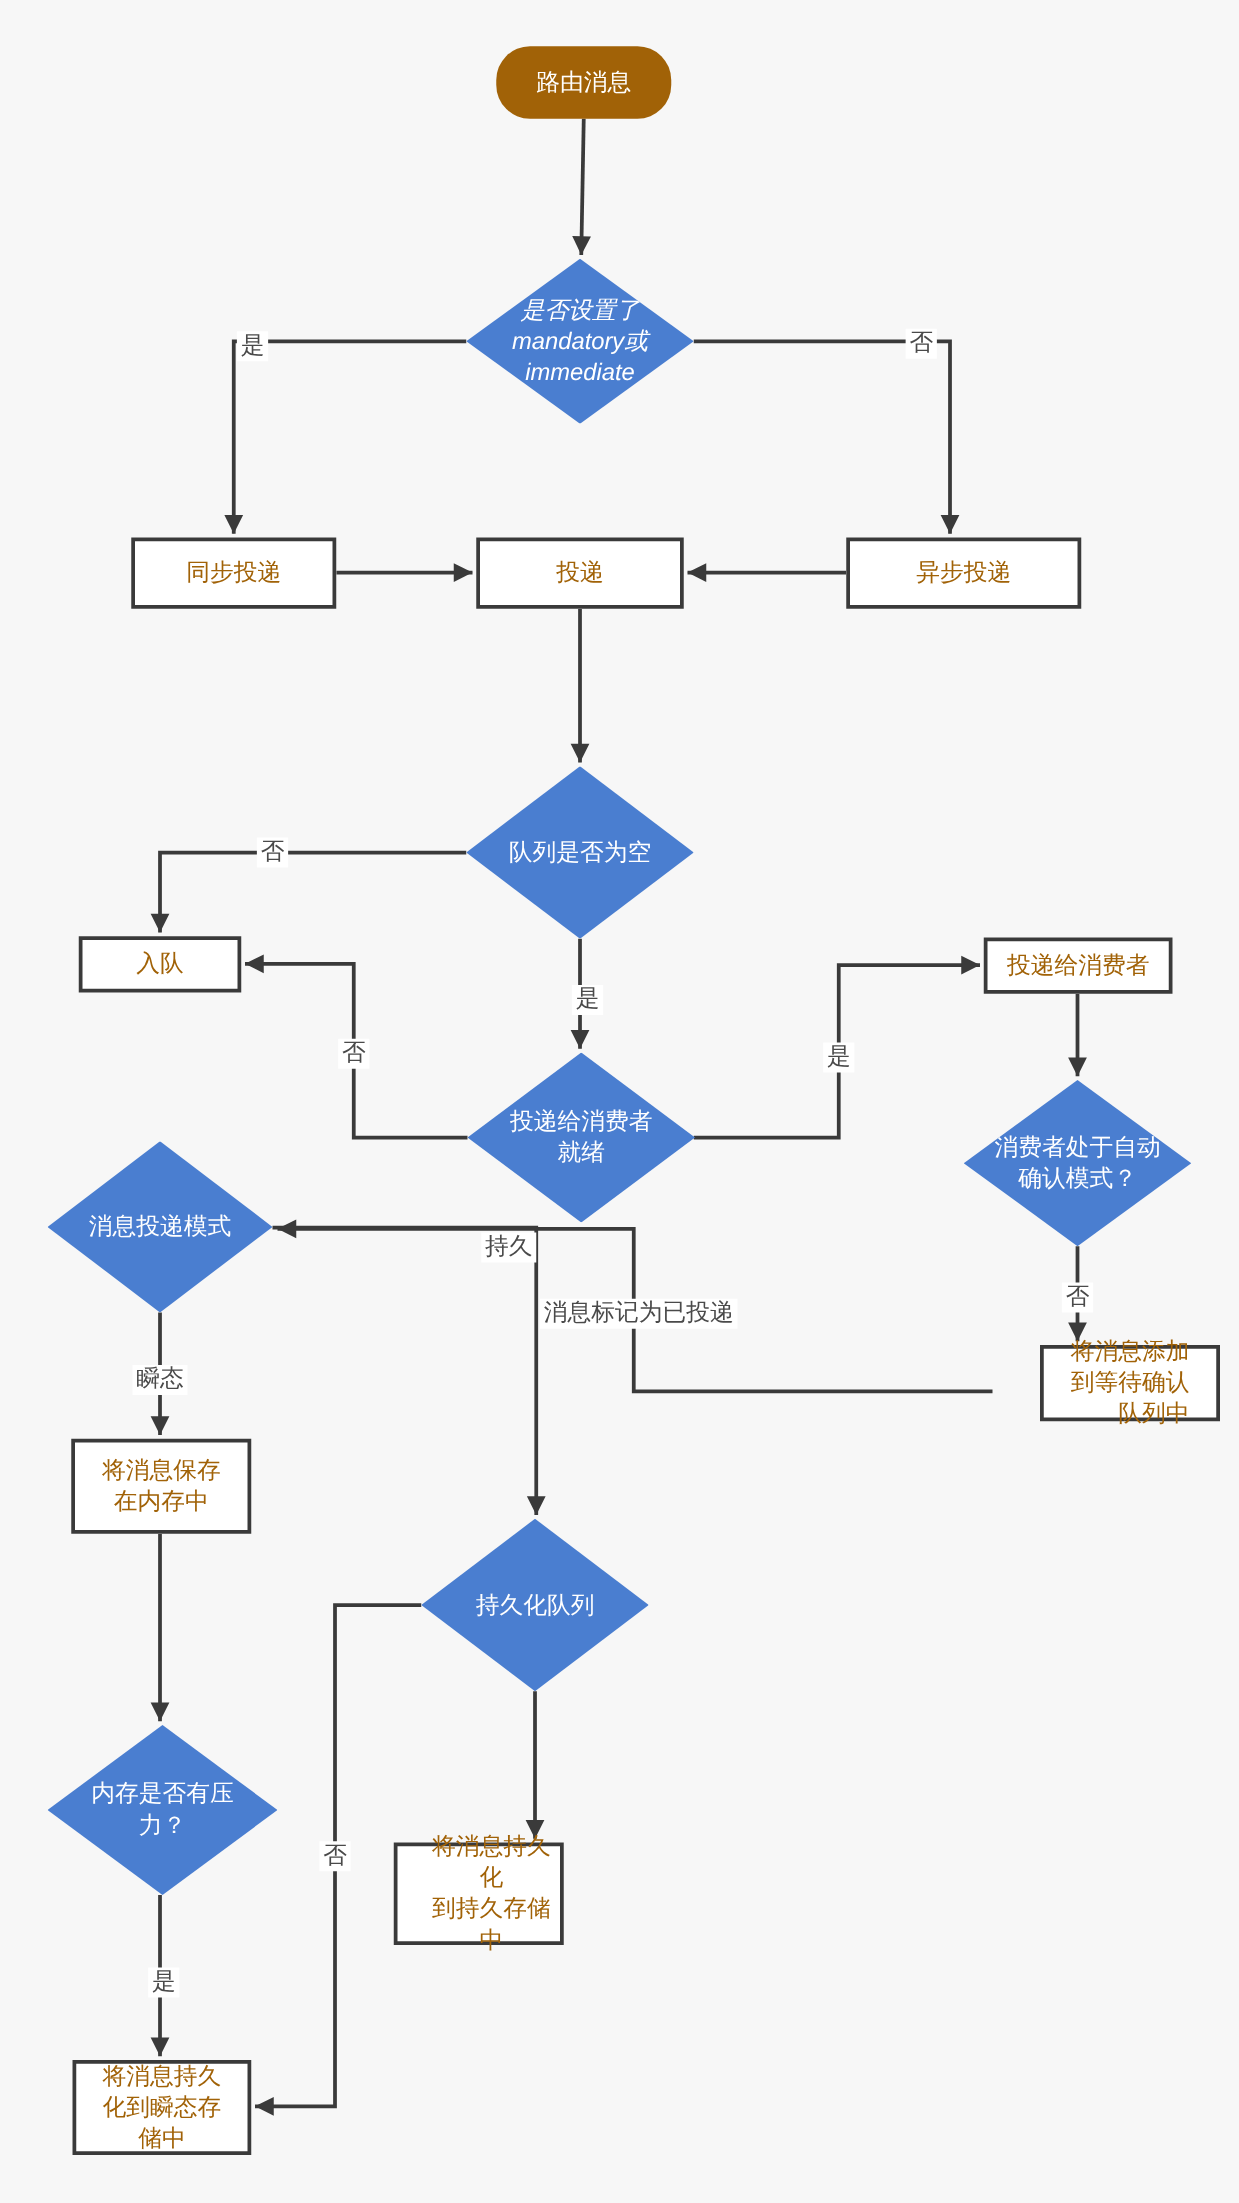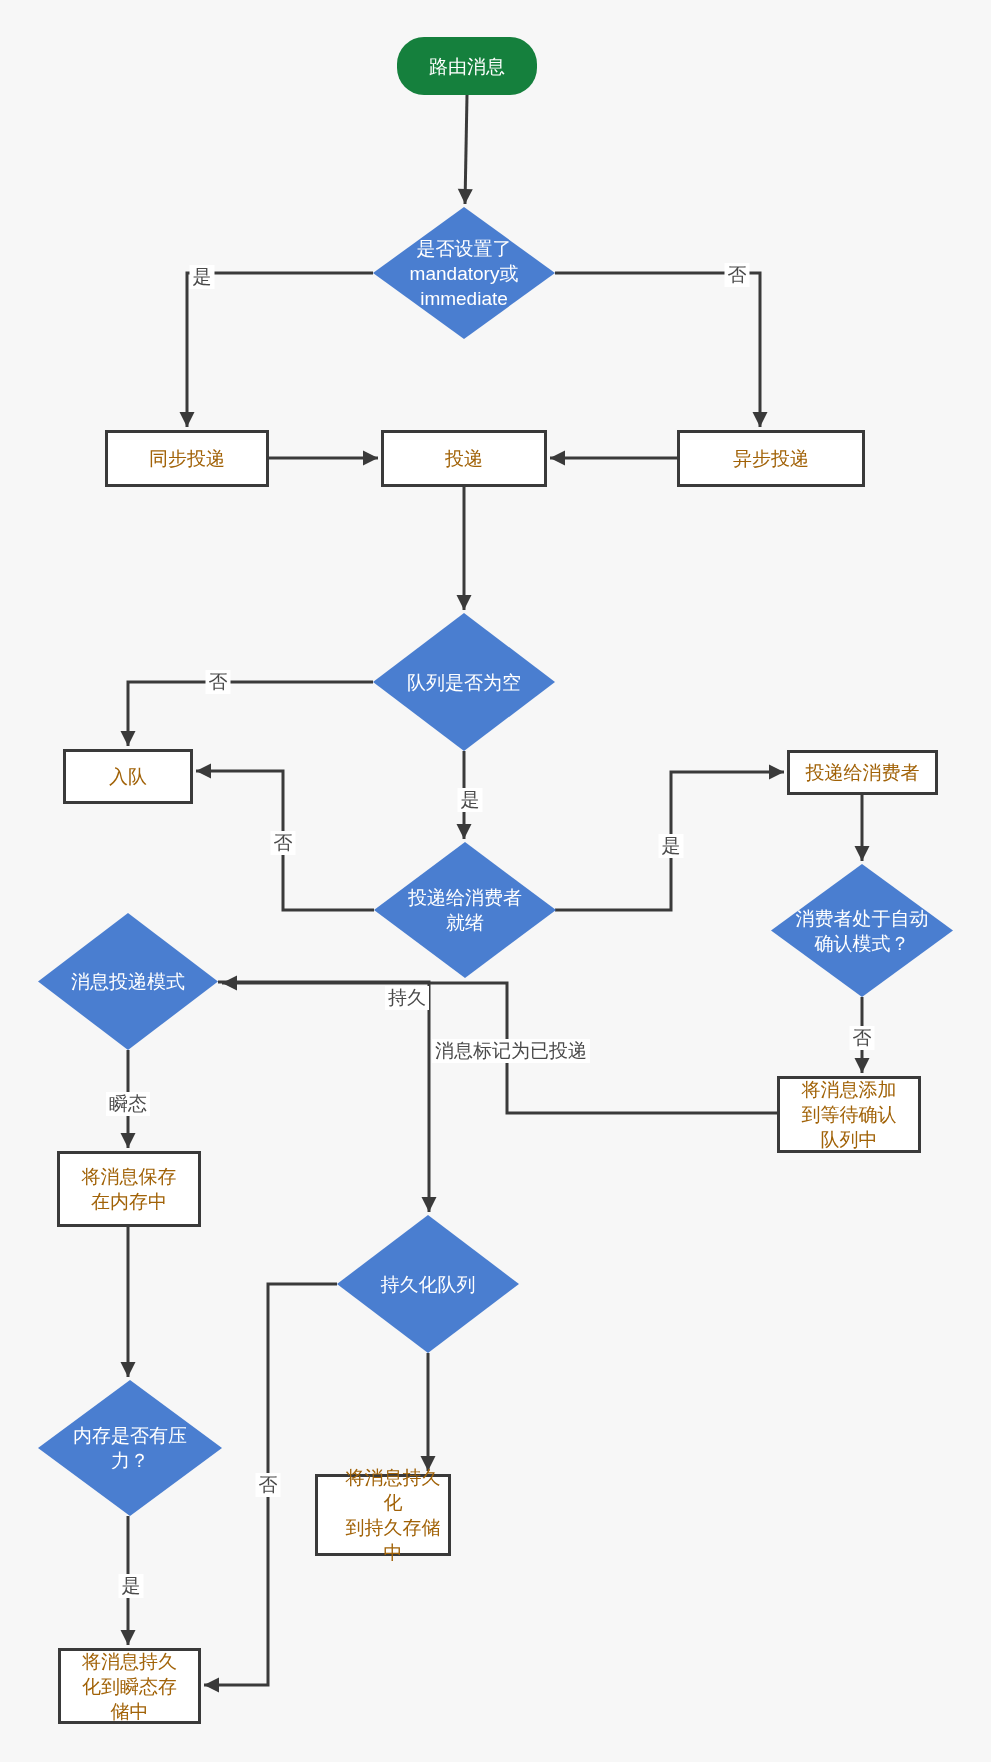--- a/index.html
+++ b/index.html
@@ -23,21 +23,21 @@
     font-size:19px; line-height:25px;
     white-space:pre-line;
     box-sizing:border-box;
   }
   .rect {
     background:#ffffff;
     border:3px solid #3a3a3a;
     color:#a16207;
   }
   .start {
-    background:#15803d;
+    background:#a16207;
     color:#ffffff;
     border-radius:27px;
   }
   .diamond {
     background:#4a7ed0;
     color:#ffffff;
     clip-path:polygon(50% 0, 100% 50%, 50% 100%, 0 50%);
   }
   .edge-label {
     position:absolute;
@@ -77,43 +77,43 @@
     <polyline points="218,982 429,982 429,1212" marker-end="url(#arrow)"></polyline>
     <polyline points="128,1050 128,1148" marker-end="url(#arrow)"></polyline>
     <polyline points="128,1227 128,1377" marker-end="url(#arrow)"></polyline>
     <polyline points="128,1516 128,1645" marker-end="url(#arrow)"></polyline>
     <polyline points="337,1284 268,1284 268,1685 204,1685" marker-end="url(#arrow)"></polyline>
     <polyline points="428,1353 428,1471" marker-end="url(#arrow)"></polyline>
   </svg>
 
   <div class="node start" style="left:397px;top:37px;width:140px;height:58px;">路由消息</div>
 
-  <div class="node diamond" style="left:373px;top:207px;width:182px;height:132px;">是否设置了
+  <div class="node diamond" style="left:373px;top:207px;width:182px;height:132px;font-style:italic;">是否设置了
 mandatory或
 immediate</div>
 
   <div class="node rect" style="left:105px;top:430px;width:164px;height:57px;">同步投递</div>
 
   <div class="node rect" style="left:381px;top:430px;width:166px;height:57px;">投递</div>
 
   <div class="node rect" style="left:677px;top:430px;width:188px;height:57px;">异步投递</div>
 
   <div class="node diamond" style="left:373px;top:613px;width:182px;height:138px;">队列是否为空</div>
 
-  <div class="node rect" style="left:63px;top:749px;width:130px;height:55px;">入队</div>
+  <div class="node rect" style="left:63px;top:749px;width:130px;height:45px;">入队</div>
 
   <div class="node diamond" style="left:374px;top:842px;width:182px;height:136px;">投递给消费者
 就绪</div>
 
   <div class="node rect" style="left:787px;top:750px;width:151px;height:45px;">投递给消费者</div>
 
   <div class="node diamond" style="left:771px;top:864px;width:182px;height:133px;">消费者处于自动
 确认模式？</div>
 
-  <div class="node rect" style="left:777px;top:1076px;width:144px;height:77px;">将消息添加
+  <div class="node rect" style="left:832px;top:1076px;width:144px;height:61px;text-align:right;">将消息添加
 到等待确认
 队列中</div>
 
   <div class="node diamond" style="left:38px;top:913px;width:180px;height:137px;">消息投递模式</div>
 
   <div class="node rect" style="left:57px;top:1151px;width:144px;height:76px;">将消息保存
 在内存中</div>
 
   <div class="node diamond" style="left:337px;top:1215px;width:182px;height:138px;">持久化队列</div>
 

